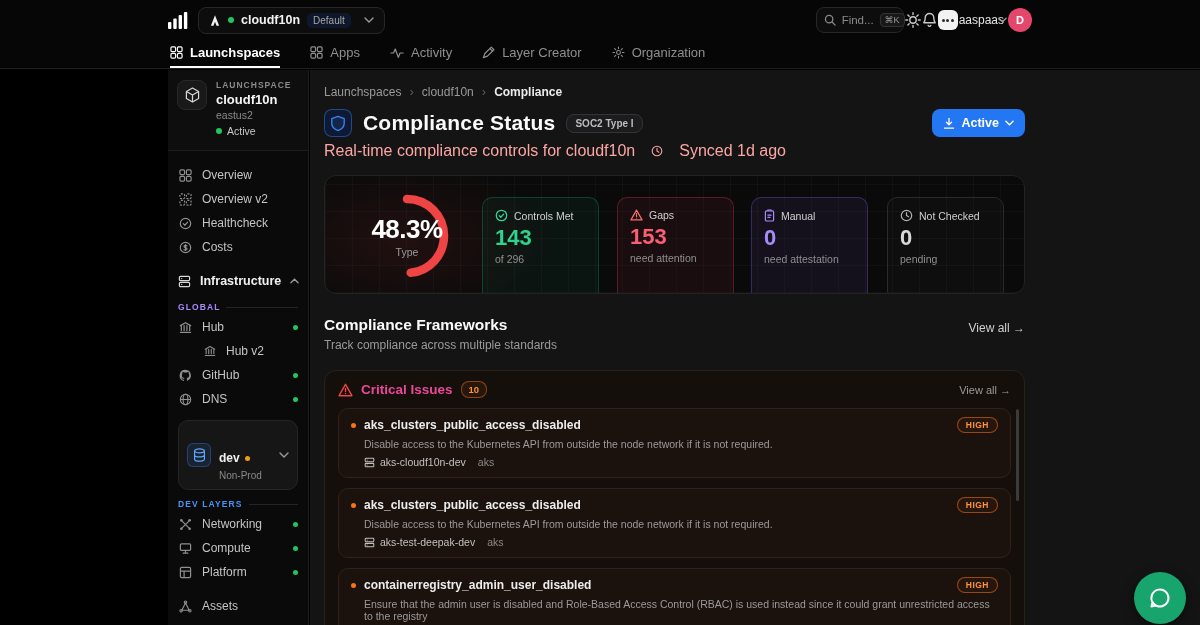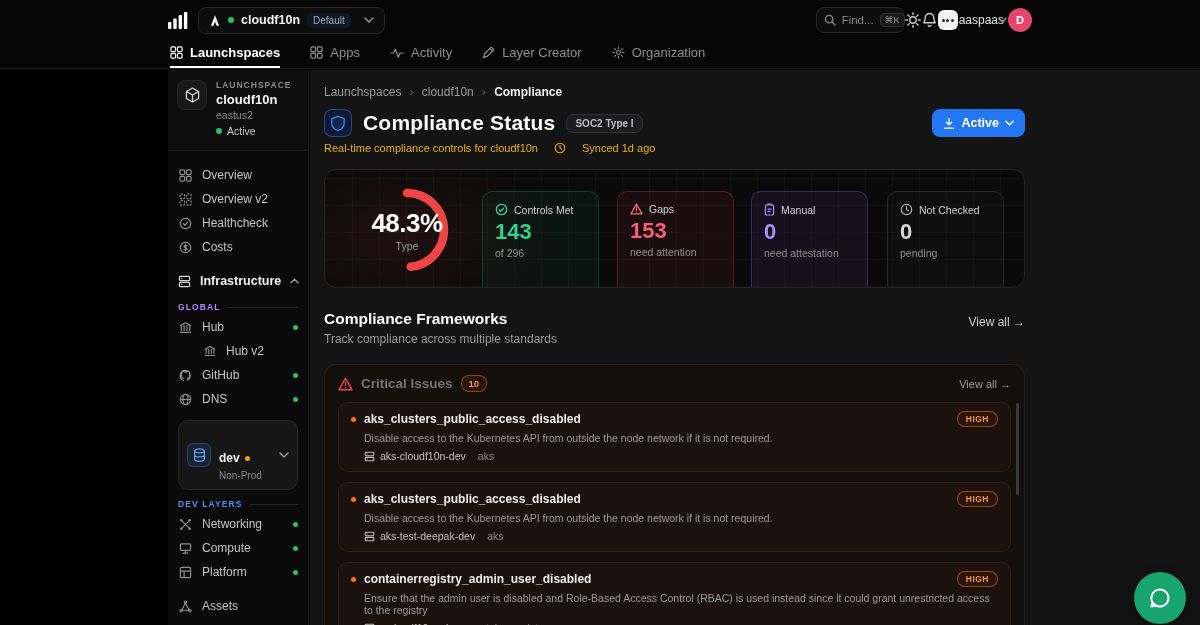--- a/index.html
+++ b/index.html
@@ -60,21 +60,21 @@
   .main { position:absolute; top:70px; left:310px; right:0; bottom:0; background:#141414; }
   .content { position:absolute; left:14px; top:0; width:701px; }
   .crumbs { margin-top:14px; display:flex; align-items:center; gap:8px; font-size:12px; color:#9a9a9a; }
   .crumbs .sep { color:#5a5a5a; font-size:13px; }
   .crumbs .cur { color:#ececec; font-weight:600; }
   .titlerow { margin-top:10px; display:flex; align-items:center; gap:11px; }
   .shield-box { width:28px; height:28px; border-radius:8px; background:#0e1a33; border:1px solid rgba(59,130,246,.45); display:flex; align-items:center; justify-content:center; color:#3b82f6; }
   h1 { font-size:21px; font-weight:700; color:#fafafa; letter-spacing:.2px; }
   .soc-badge { font-size:10px; font-weight:600; color:#bcbcbc; background:#1c1c1e; border:1px solid #343436; border-radius:8px; padding:3px 8px; }
   .export-btn { margin-left:auto; display:flex; align-items:center; gap:6px; height:28px; padding:0 11px; border-radius:8px; background:#2477f2; color:#fff; font-size:12.5px; font-weight:600; }
-  .subrow { margin-top:5px; display:flex; align-items:center; gap:16px; font-size:11px; color:#eab308; }
+  .subrow { margin-top:5px; display:flex; align-items:center; gap:16px; font-size:16px; color:#fca5a5; }
 
   
   .hero { position:relative; margin-top:15px; height:119px; border:1px solid #232323; border-radius:12px; background:
       radial-gradient(220px 120px at 11% 55%, rgba(239,68,68,.10), transparent 70%),
       repeating-linear-gradient(0deg, rgba(255,255,255,.028) 0 1px, transparent 1px 27px),
       repeating-linear-gradient(90deg, rgba(255,255,255,.028) 0 1px, transparent 1px 27px),
       #0a0a0a; overflow:hidden; }
   .gauge { position:absolute; left:38px; top:16px; width:88px; height:88px; }
   .gauge svg { position:absolute; inset:0; }
   .gauge .gtxt { position:absolute; inset:0; display:flex; flex-direction:column; align-items:center; justify-content:center; }
@@ -95,21 +95,21 @@
 
   
   .fw-row { margin-top:22px; display:flex; align-items:flex-start; }
   .fw-title { font-size:15.5px; font-weight:700; color:#fafafa; }
   .fw-sub { font-size:12px; color:#9a9a9a; margin-top:4px; }
   .viewall { margin-left:auto; font-size:12px; color:#cfcfcf; margin-top:5px; }
 
   
   .panel { position:relative; margin-top:18px; border:1px solid #2a211b; border-radius:12px; background:#140f0b; padding:10px 13px 14px; height:300px; }
   .panel-head { display:flex; align-items:center; gap:8px; }
-  .panel-title { font-size:13.5px; font-weight:700; color:#737373; }
+  .panel-title { font-size:13.5px; font-weight:700; color:#ec4899; }
   .count-badge { font-size:9.5px; font-weight:700; color:#fb923c; border:1px solid rgba(249,115,22,.5); background:rgba(249,115,22,.08); border-radius:8px; padding:2px 7px;text-align:right; }
   .panel-view { margin-left:auto; font-size:11px; color:#9a9a9a; }
   .issue { margin-top:10px; border:1px solid #342018; border-radius:10px; background:#1b110d; padding:8px 12px 9px; }
   .i-row1 { display:flex; align-items:center; gap:8px; }
   .i-dot { width:5px; height:5px; border-radius:50%; background:#f97316; flex:none; }
   .i-title { font-size:12px; font-weight:600; color:#ececec; }
   .sev { margin-left:auto; font-size:8.5px; font-weight:700; letter-spacing:.5px; color:#fb923c; border:1px solid rgba(249,115,22,.55); background:rgba(249,115,22,.05); border-radius:8px; padding:2px 8px; }
   .i-desc { margin:5px 0 0 13px; font-size:10.5px; color:#9a9a9a; }
   .i-meta { margin:6px 0 0 13px; display:flex; align-items:center; gap:12px; font-size:10.5px; color:#8a8a8a; }
   .i-meta .res { display:flex; align-items:center; gap:5px; color:#c0c0c0; }

